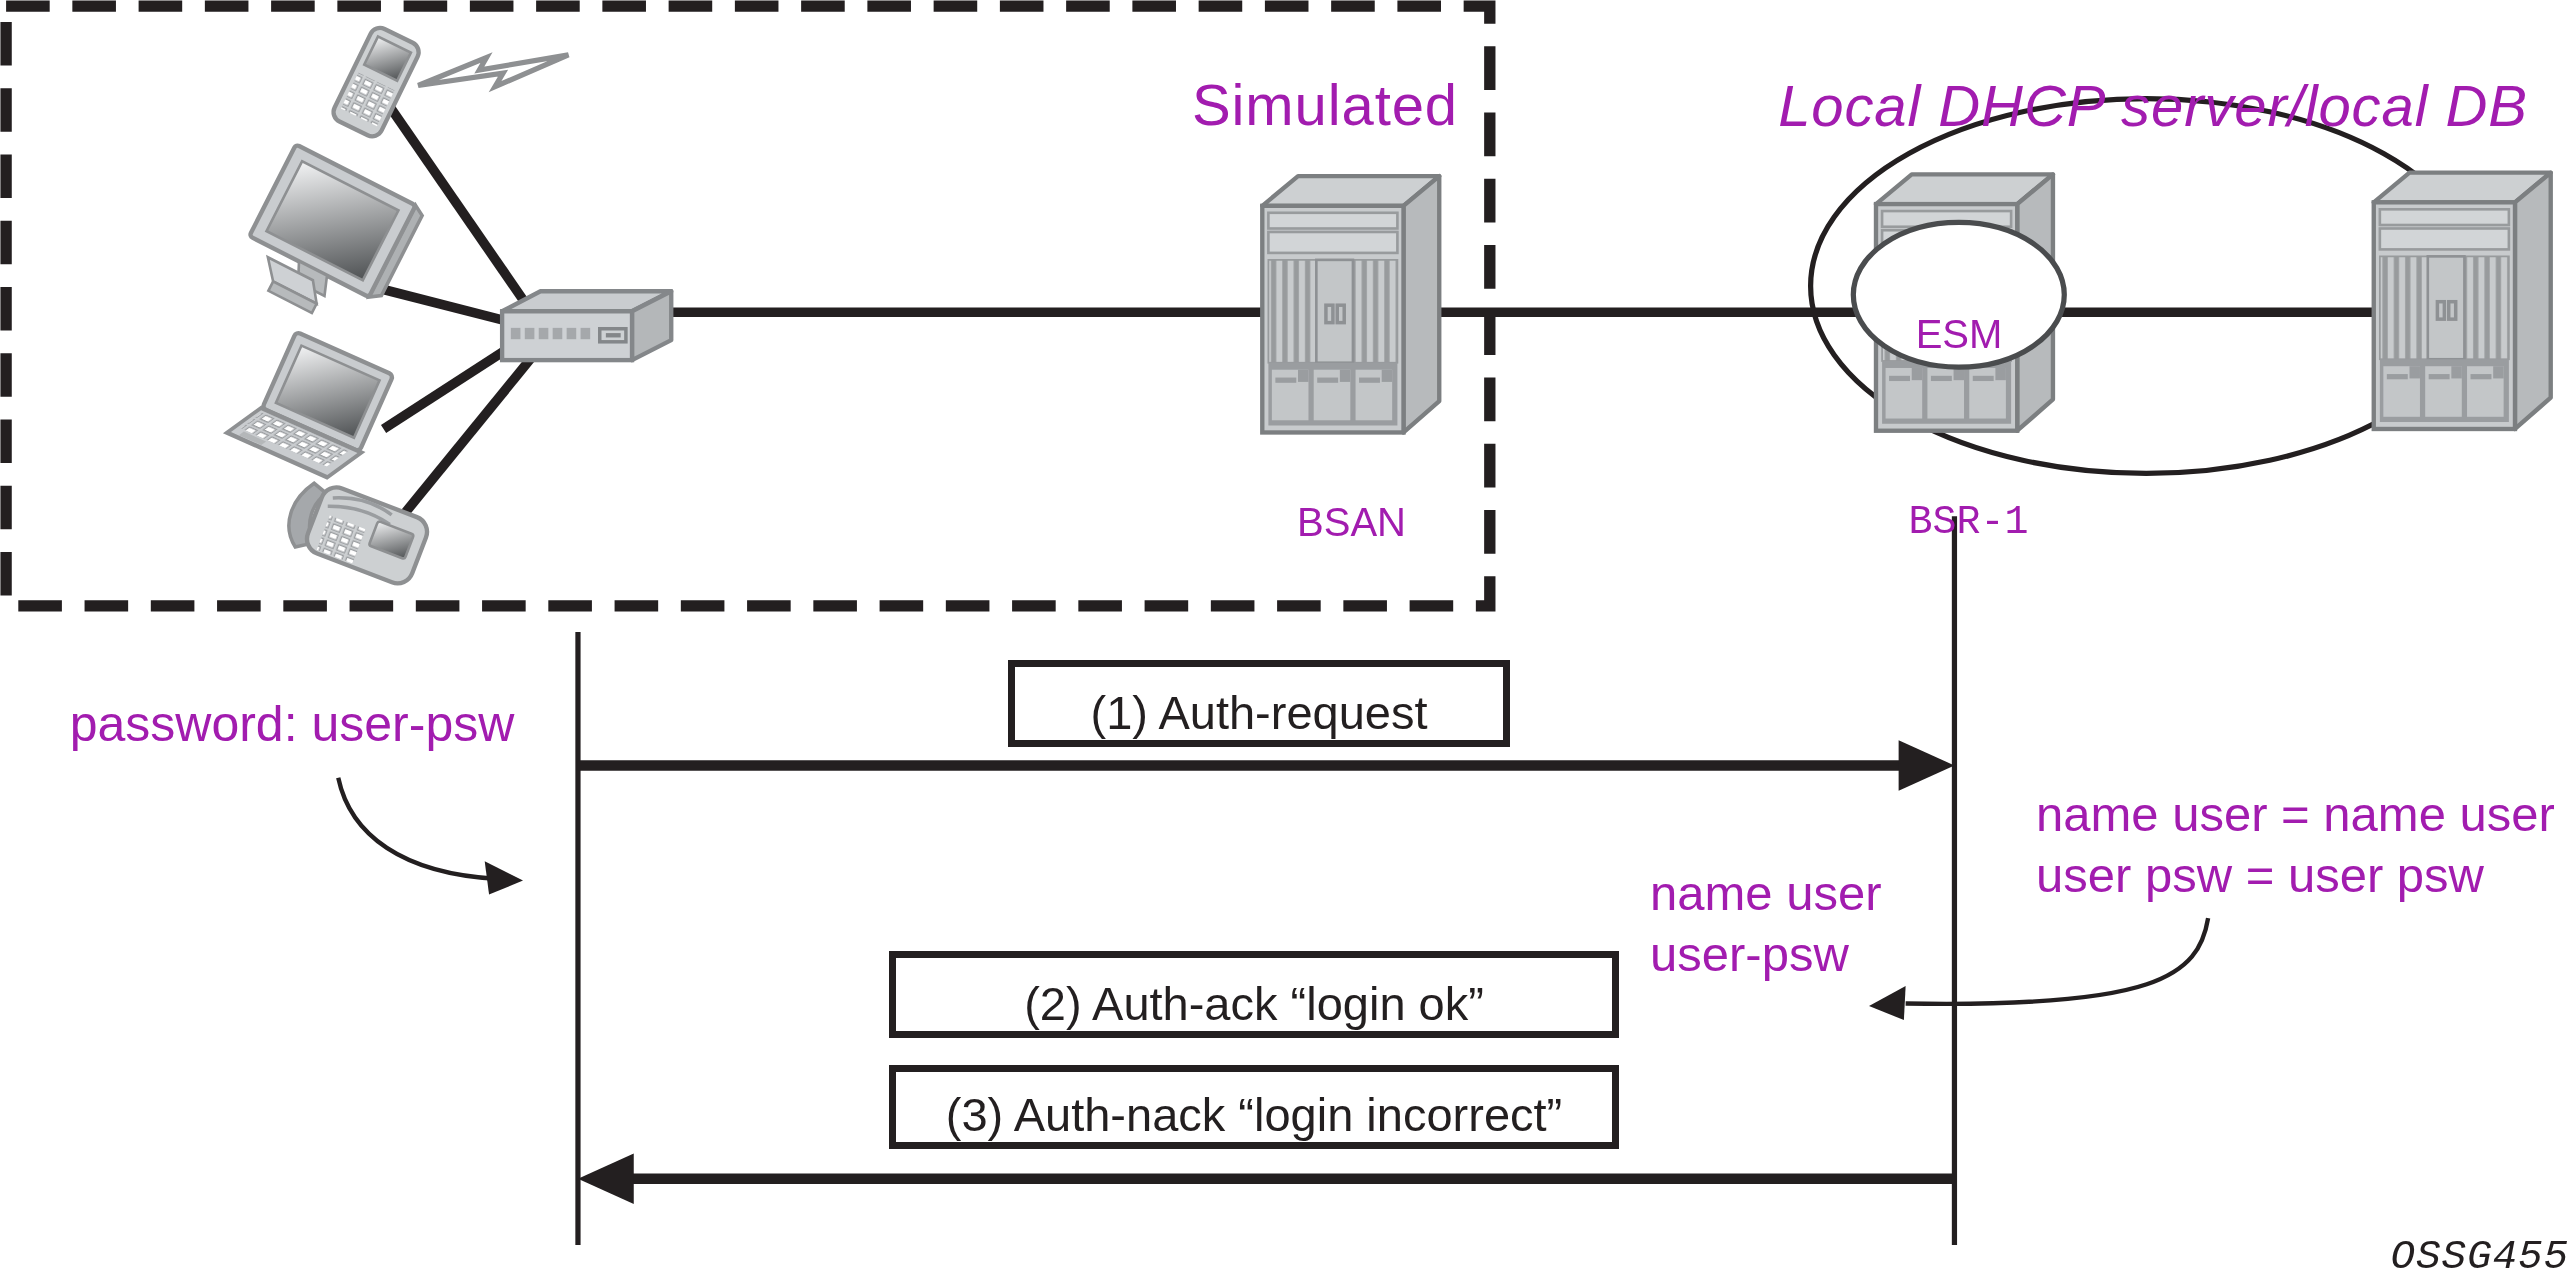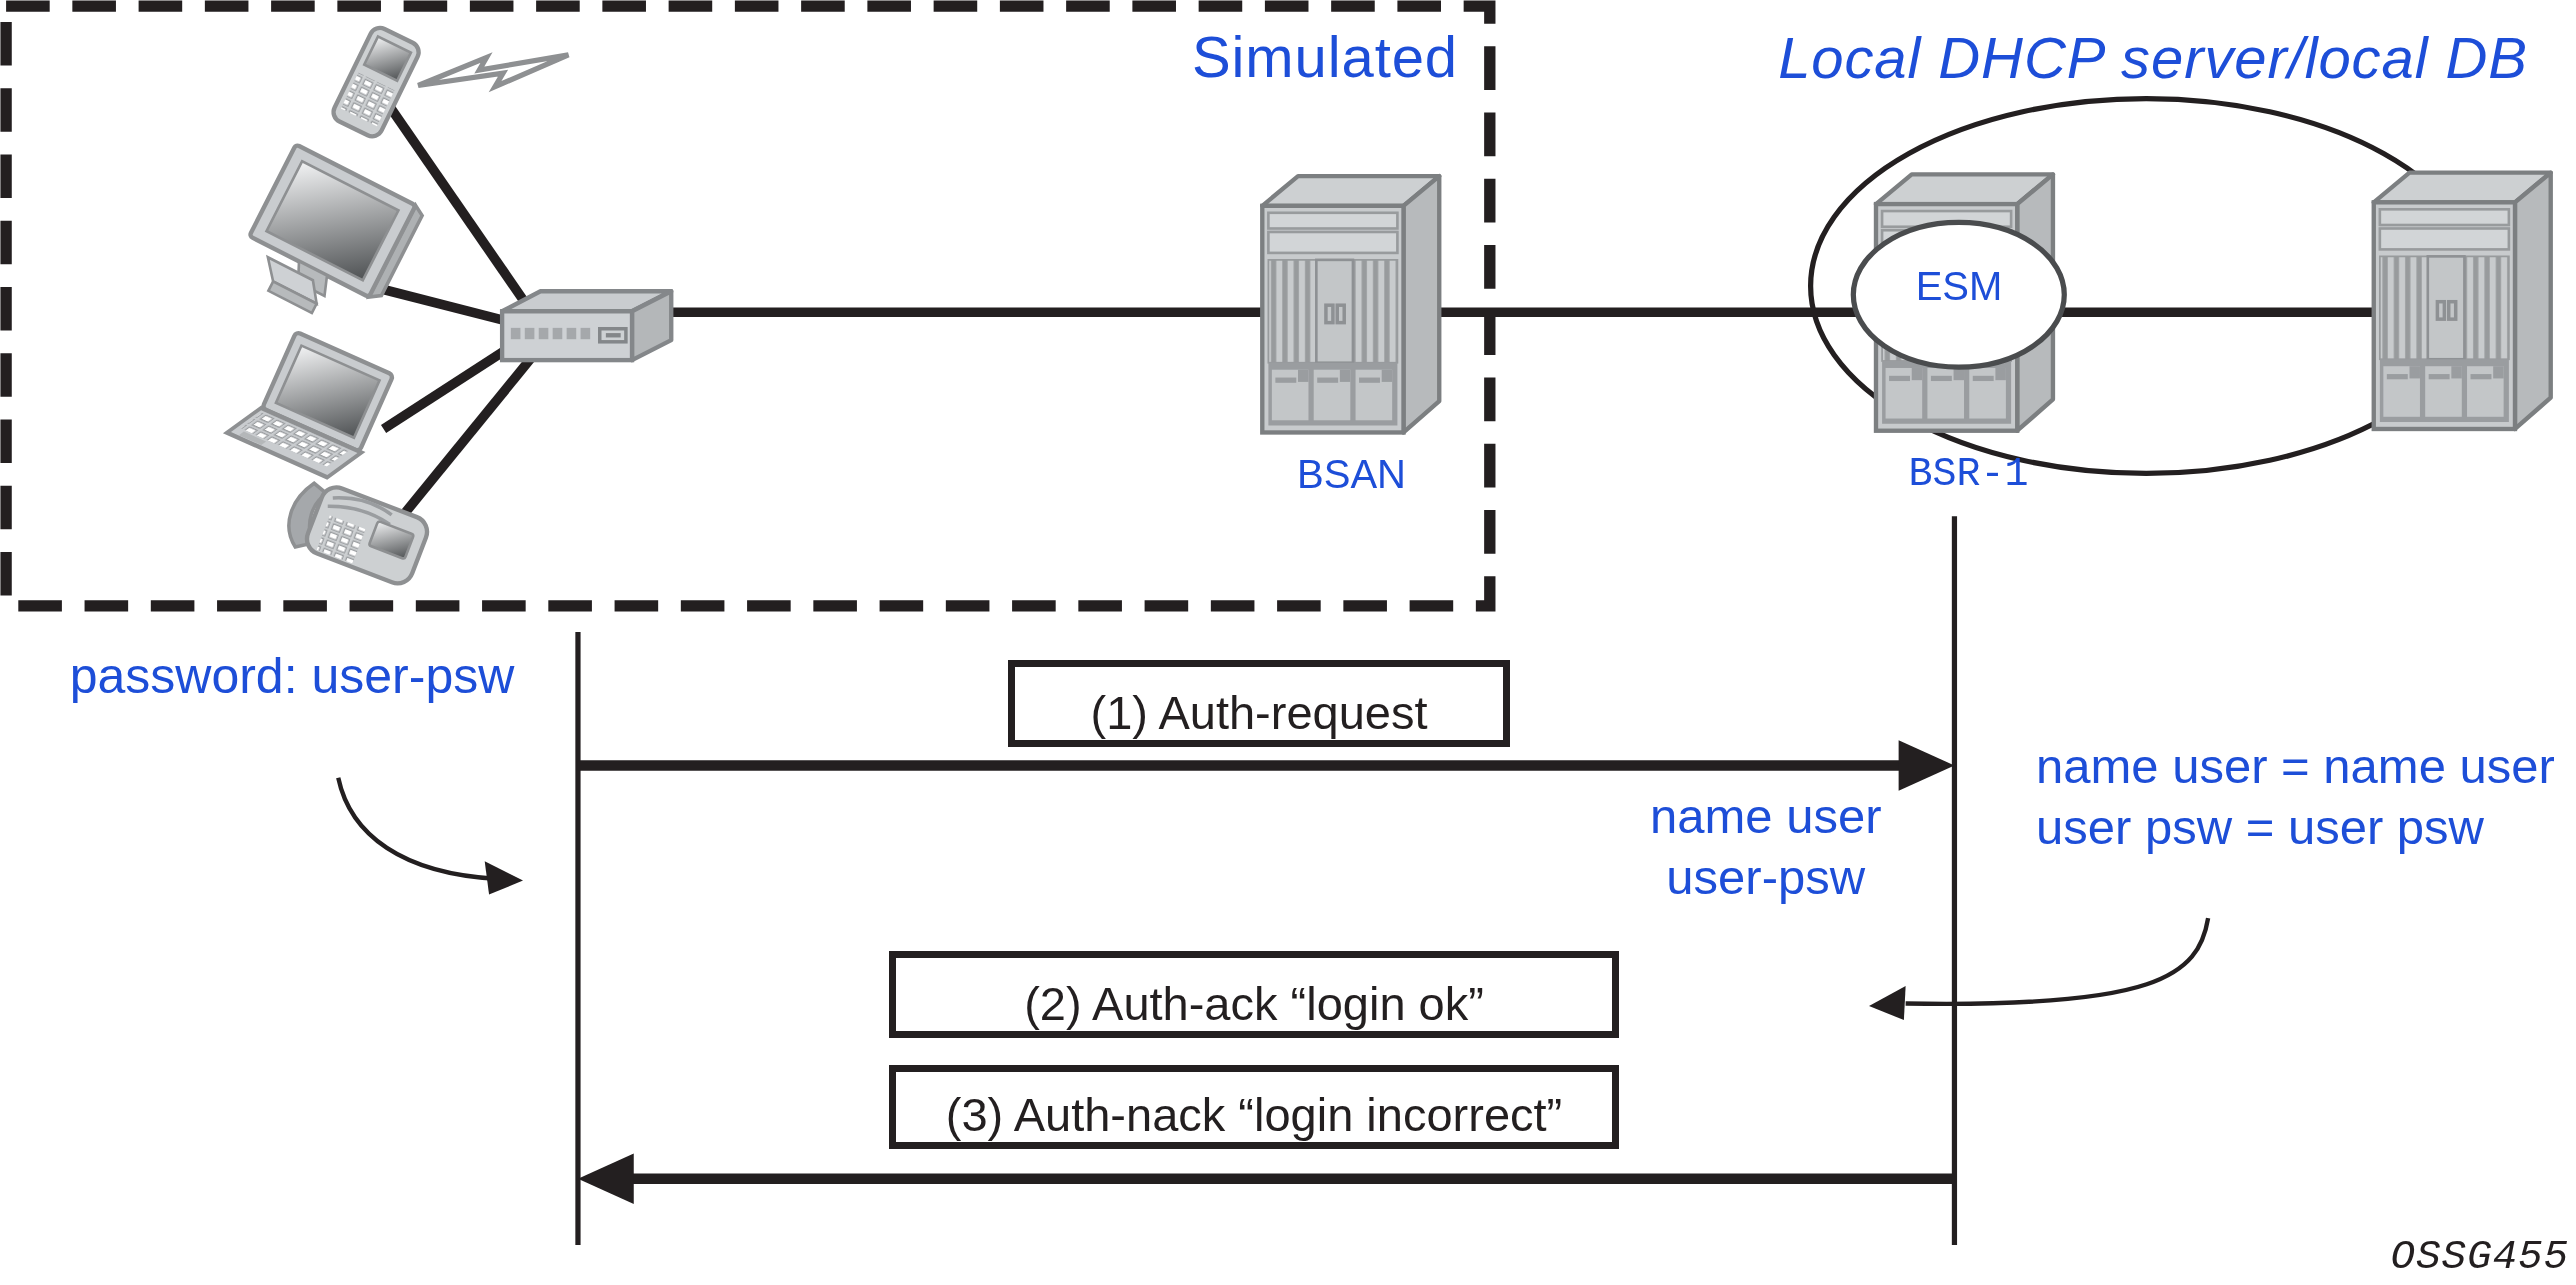--- a/index.html
+++ b/index.html
@@ -1,21 +1,21 @@
 <!DOCTYPE html>
 <html style="font-size:14px"><head>
 <meta charset="utf-8">
 <style>
   html,body { margin:0; padding:0; background:#ffffff; }
   .stage {
     position:relative; width:2576px; height:1286px; background:#ffffff;
     font-family:"Liberation Sans", sans-serif; color:#231f20; overflow:hidden;
   }
   .art { position:absolute; left:0; top:0; width:2576px; height:1286px; }
-  .lbl { position:absolute; white-space:nowrap; color:#1d4ed8; }
+  .lbl { position:absolute; white-space:nowrap; color:#a21caf;margin-top:48px; }
   .big   { font-size:58px; letter-spacing:0.9px; }
   .node  { font-size:40px; }
   .seq   { font-size:50px; line-height:59px; }
   .seq2  { font-size:49px; line-height:61px; }
   .center{ text-align:center; }
   .right { text-align:right; }
   .msgbox {
     position:absolute; background:#ffffff; border:7.8px solid #231f20;
     display:flex; align-items:flex-end; justify-content:center;
     font-size:47px; white-space:nowrap;
@@ -178,21 +178,21 @@
   <div class="lbl node center" style="left:1872px; top:264px; width:174px;">ESM</div>
 
   <div class="lbl seq center" style="left:26px; top:647px; width:532px;">
     <div>password: user-psw</div>
   </div>
 
   <div class="msgbox" style="left:1008px; top:660px; width:488px; height:73px;">
     <span>(1) Auth-request</span>
   </div>
 
-  <div class="lbl seq2" style="left:1650px; top:786px;text-align:center;">
+  <div class="lbl seq2" style="left:1650px; top:815px;">
     <div>name user</div>
     <div>user-psw</div>
   </div>
 
   <div class="lbl seq2" style="left:2036px; top:736px;">
     <div>name user = name user</div>
     <div>user psw = user psw</div>
   </div>
 
   <div class="msgbox" style="left:889px; top:951px; width:716px; height:73px;">

